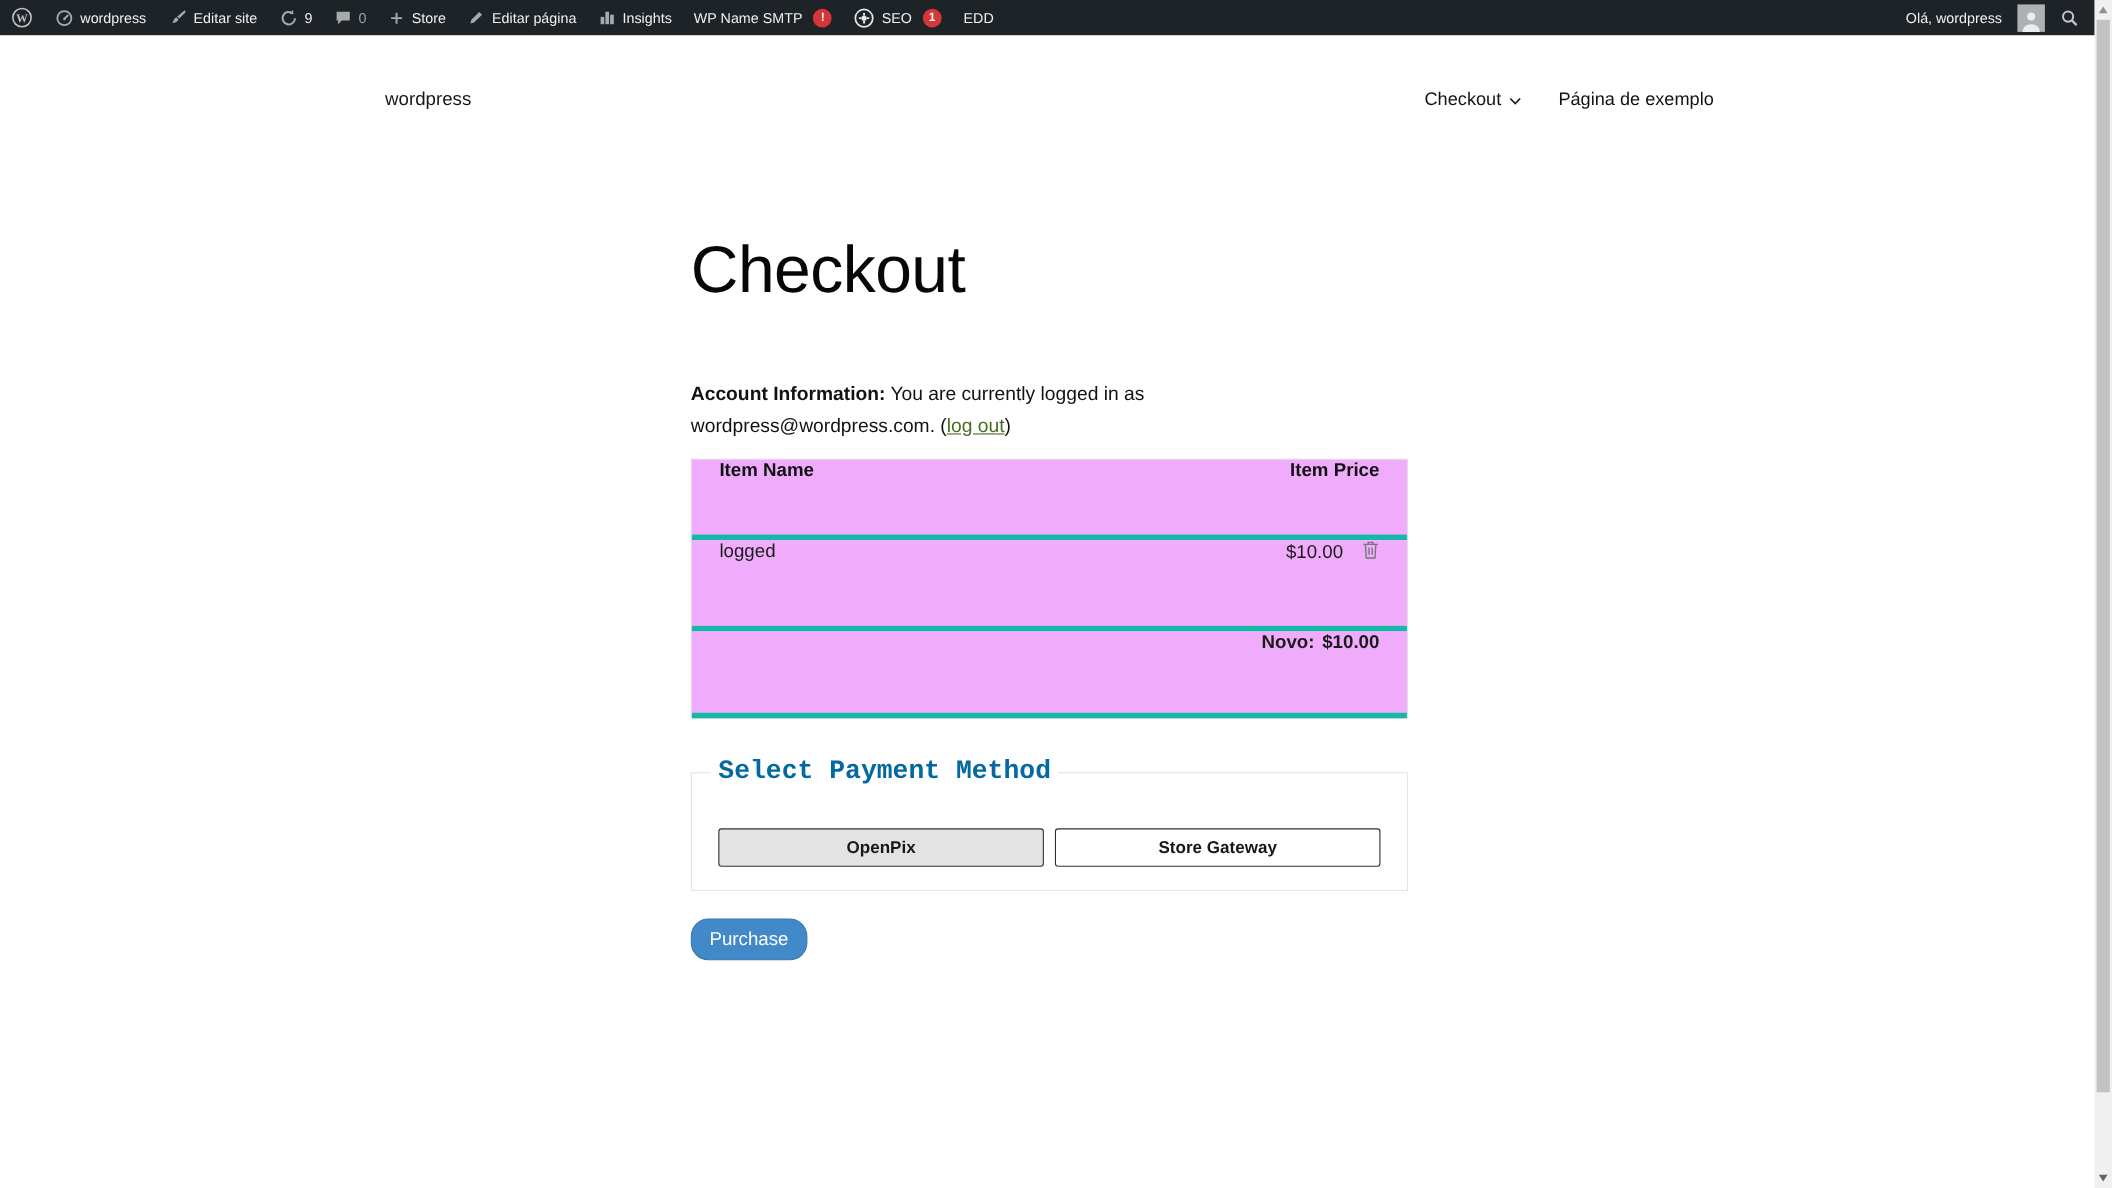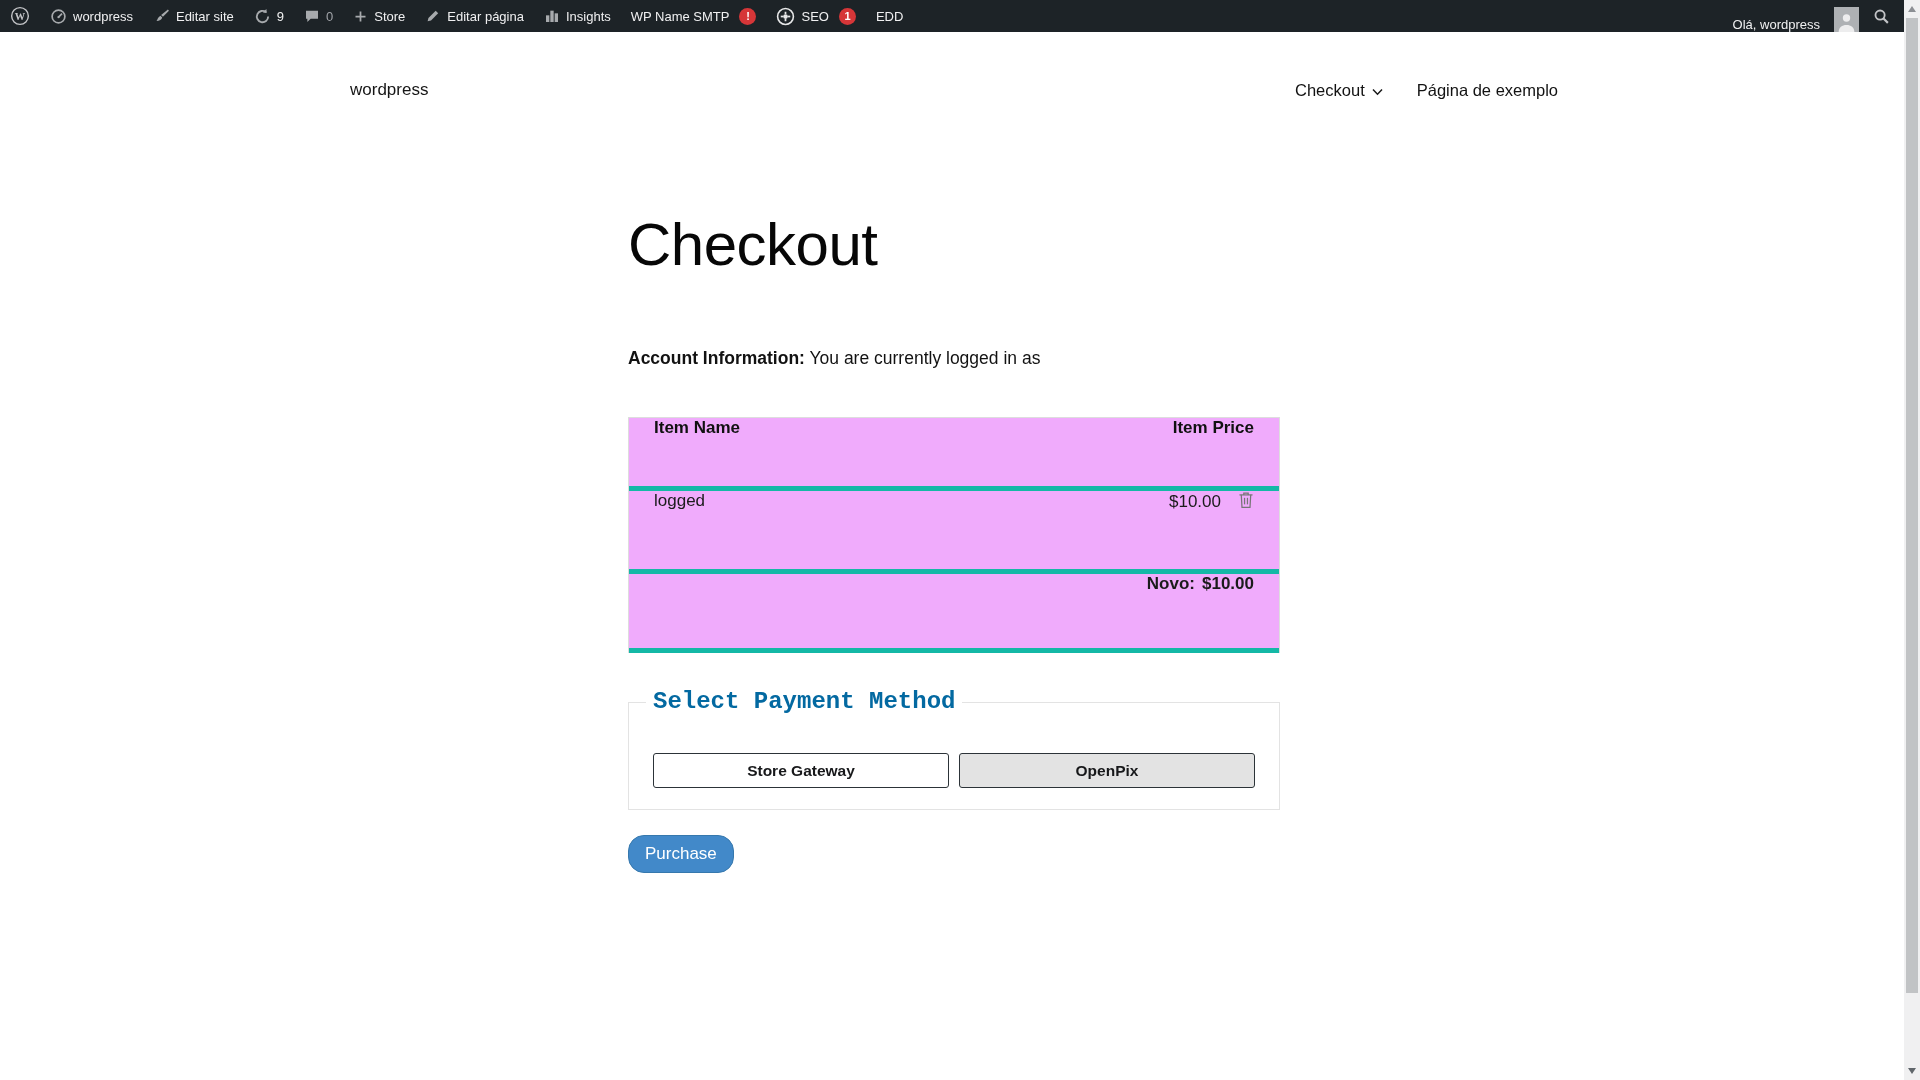--- a/index.html
+++ b/index.html
@@ -184,21 +184,21 @@
       <span class="ab-label">SEO</span>
       <span class="ab-badge">1</span>
     </div>
 
     <div class="ab-item">
       <span class="ab-label">EDD</span>
     </div>
   </div>
 
   <div class="ab-group ab-right">
-    <div class="ab-item" style="padding-right:0;align-items:flex-end;">
+    <div class="ab-item" style="padding-right:0;">
       <span class="ab-label">Olá, wordpress</span>
       <span class="avatar">
         <svg width="21" height="21" viewBox="0 0 24 24">
           <circle cx="12" cy="8" r="4.2" fill="#ededee"></circle>
           <path d="M3 24c0-5 4-8 9-8s9 3 9 8z" fill="#ededee"></path>
         </svg>
       </span>
     </div>
     <div class="ab-item" style="padding:0 4px;">
       <span class="ab-icon">
@@ -234,20 +234,23 @@
   </div>
 </div>
 
 <div class="content">
 
   <h1 class="page-title">Checkout</h1>
 
   <p class="account-info">
     <strong>Account Information:</strong>
     <span>You are currently logged in as</span>
+    <span class="account-line2"><span>wordpress@wordpress.com.</span>
+      <span>(</span><a class="logout-link">log out</a><span>)</span>
+    </span>
   </p>
 
   <div class="cart-table">
     <div class="t-row t-head">
       <span>Item Name</span>
       <span>Item Price</span>
     </div>
     <div class="t-row t-item">
       <span>logged</span>
       <span class="price-cell">
@@ -269,19 +272,19 @@
       <span class="total-cell">
         <span>Novo:</span>
         <span>$10.00</span>
       </span>
     </div>
   </div>
 
   <div class="payment-box">
     <div class="payment-legend">Select Payment Method</div>
     <div class="gateways">
+      <button class="gateway-btn gateway-selected">OpenPix</button>
       <button class="gateway-btn">Store Gateway</button>
-      <button class="gateway-btn gateway-selected">OpenPix</button>
     </div>
   </div>
 
   <button class="purchase-btn">Purchase</button>
 </div>
 
 </body></html>

